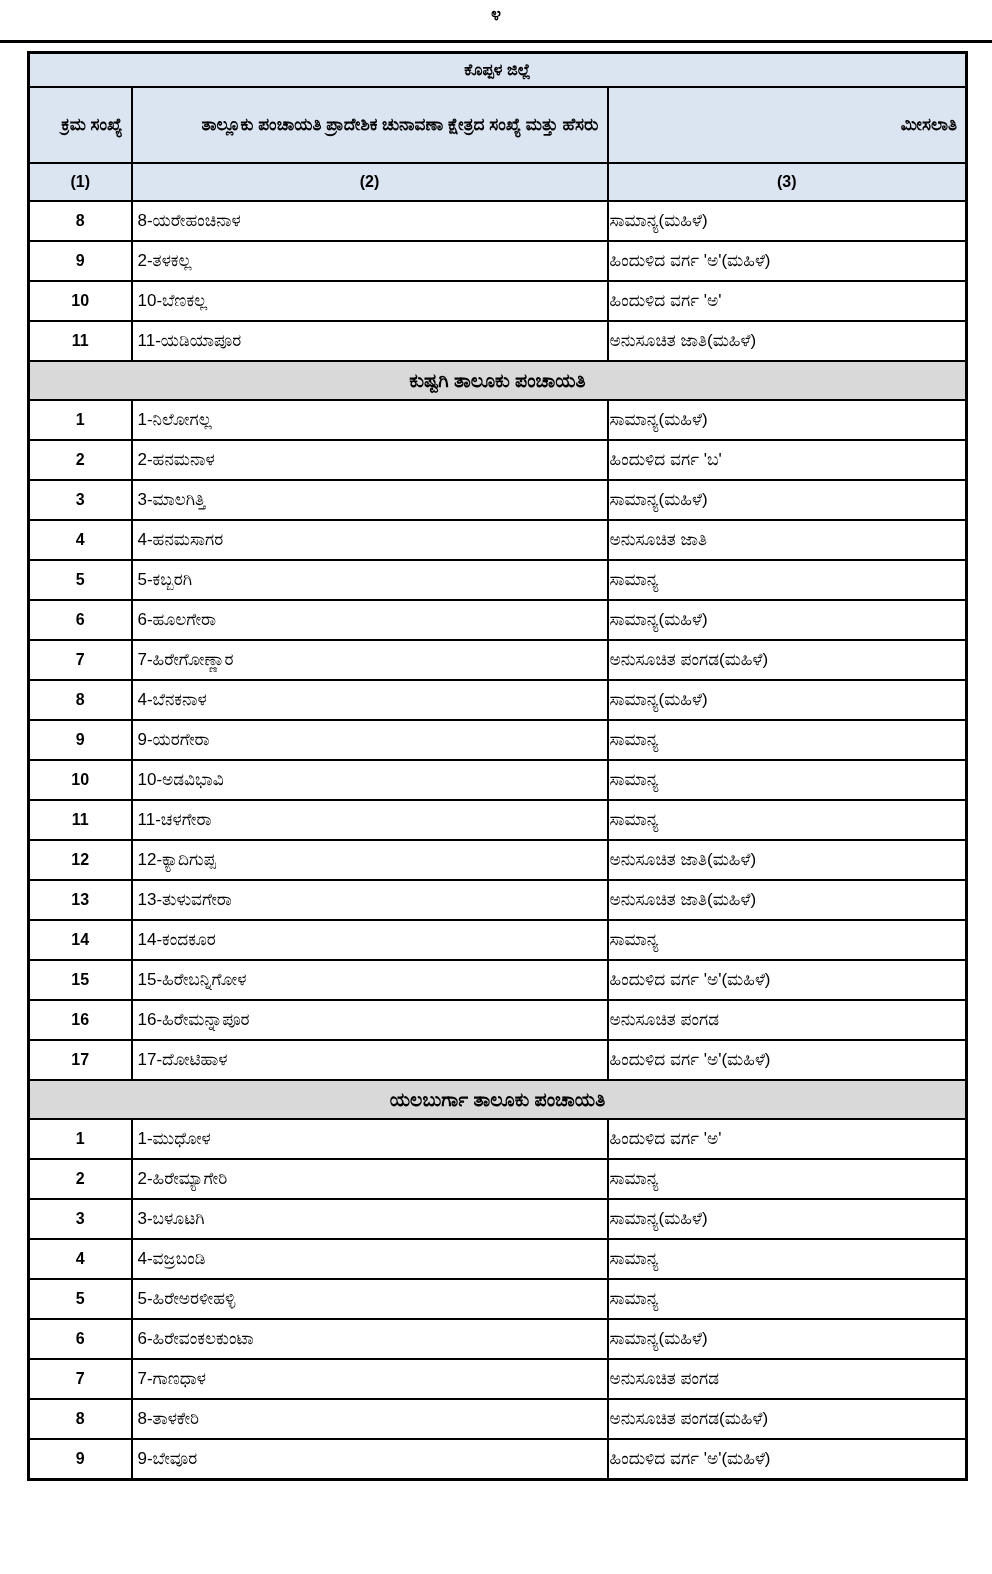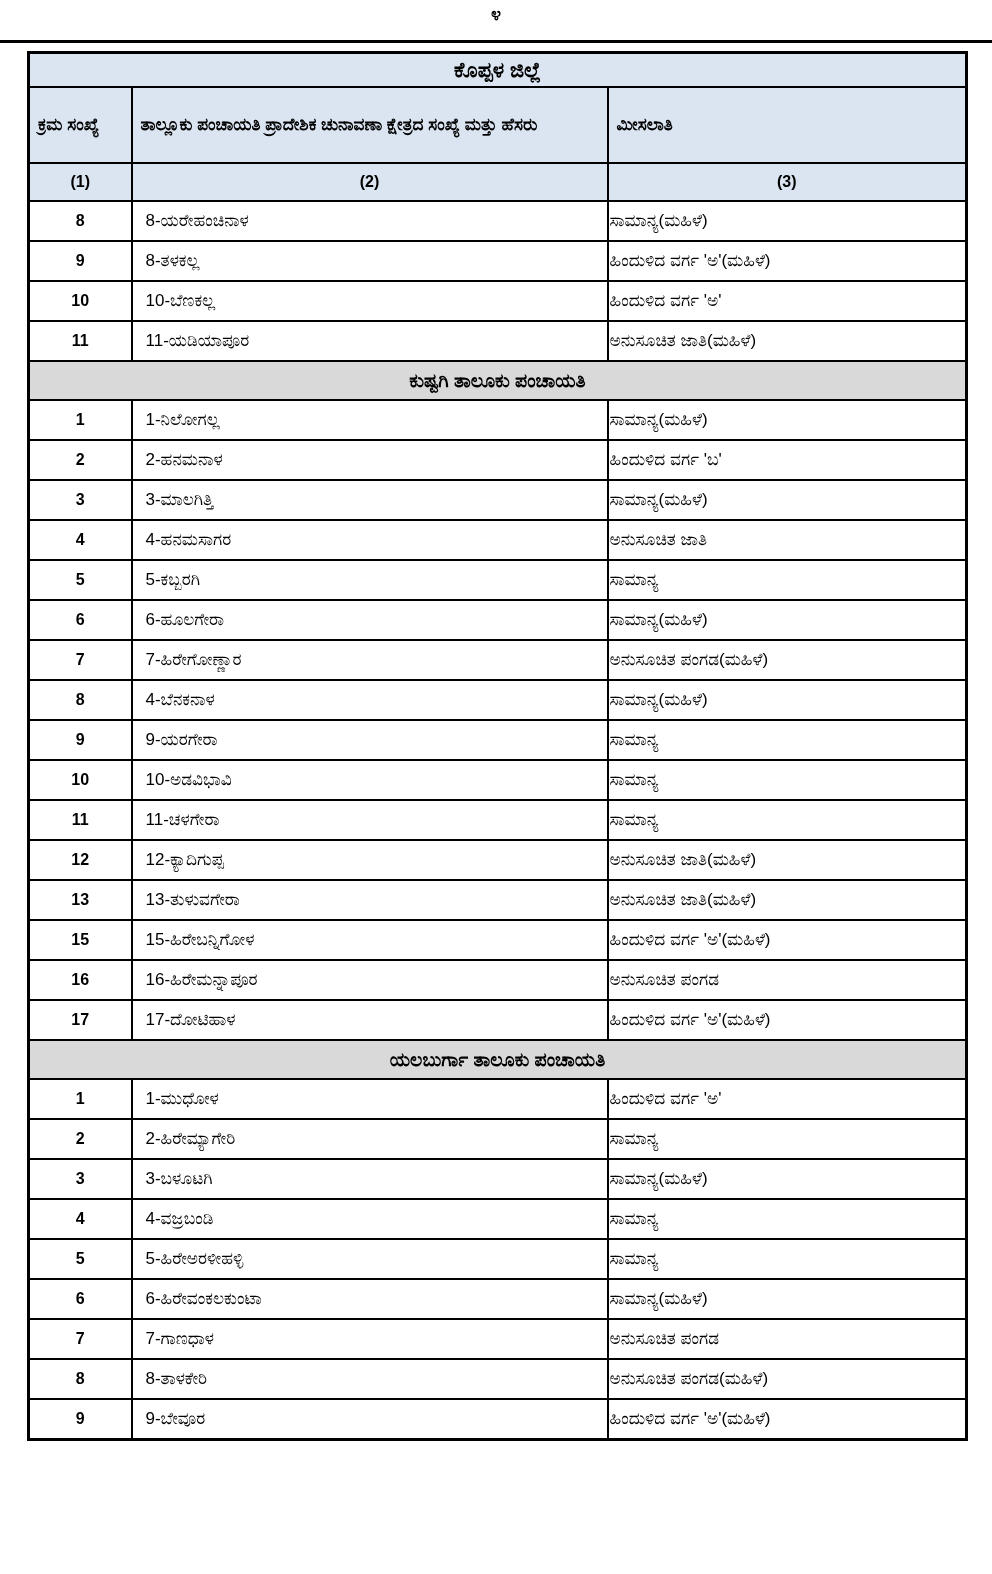--- a/index.html
+++ b/index.html
@@ -30,41 +30,41 @@
   }
   table.constituency th,table.constituency td{
     border:2px solid var(--border-color);
     overflow:hidden;
   }
   col.c1{width:103px;}
   col.c2{width:476px;}
   col.c3{width:359px;}
   tr.district-row th{
     height:30px;background:var(--header-blue);
-    font-size:21px;font-weight:bold;text-align:center;margin-left:26px;
+    font-size:16px;font-weight:bold;text-align:center;margin-left:26px;
   }
   tr.colhead-row th{
     height:70px;background:var(--header-blue);
-    font-size:17px;font-weight:bold;text-align:left;
+    font-size:17px;font-weight:bold;text-align:right;
     padding:2px 8px;line-height:1.55;
   }
   tr.index-row th{
     height:34px;background:var(--header-blue);
     font-size:16px;font-weight:bold;text-align:center;
   }
   tr.section-row td{
     height:35px;background:var(--section-gray);
     font-size:19px;font-weight:bold;text-align:center;margin-left:29px;
   }
   tr.data-row td{height:36px;font-size:17px;}
   tr.data-row td.sl{
     text-align:center;font-weight:bold;font-size:16px;
   }
   tr.data-row td.constituency-name{
-    text-align:left;padding-left:13px;
+    text-align:left;padding-left:5px;
   }
   tr.data-row td.reservation{
     text-align:left;
   }
 </style>
 </head>
 <body>
 
 <div class="page-number">೪</div>
 <div class="top-rule"></div>
@@ -91,21 +91,21 @@
     </tr>
   </thead>
   <tbody id="table-body">
       <tr class="data-row">
         <td class="sl">8</td>
         <td class="constituency-name">8-ಯರೇಹಂಚಿನಾಳ</td>
         <td class="reservation">ಸಾಮಾನ್ಯ(ಮಹಿಳೆ)</td>
       </tr>
       <tr class="data-row">
         <td class="sl">9</td>
-        <td class="constituency-name">8-ತಳಕಲ್ಲ</td>
+        <td class="constituency-name">2-ತಳಕಲ್ಲ</td>
         <td class="reservation">ಹಿಂದುಳಿದ ವರ್ಗ 'ಅ'(ಮಹಿಳೆ)</td>
       </tr>
       <tr class="data-row">
         <td class="sl">10</td>
         <td class="constituency-name">10-ಬೆಣಕಲ್ಲ</td>
         <td class="reservation">ಹಿಂದುಳಿದ ವರ್ಗ 'ಅ'</td>
       </tr>
       <tr class="data-row">
         <td class="sl">11</td>
         <td class="constituency-name">11-ಯಡಿಯಾಪೂರ</td>
@@ -171,20 +171,25 @@
       </tr>
       <tr class="data-row">
         <td class="sl">12</td>
         <td class="constituency-name">12-ಕ್ಯಾದಿಗುಪ್ಪ</td>
         <td class="reservation">ಅನುಸೂಚಿತ ಜಾತಿ(ಮಹಿಳೆ)</td>
       </tr>
       <tr class="data-row">
         <td class="sl">13</td>
         <td class="constituency-name">13-ತುಳುವಗೇರಾ</td>
         <td class="reservation">ಅನುಸೂಚಿತ ಜಾತಿ(ಮಹಿಳೆ)</td>
+      </tr>
+      <tr class="data-row">
+        <td class="sl">14</td>
+        <td class="constituency-name">14-ಕಂದಕೂರ</td>
+        <td class="reservation">ಸಾಮಾನ್ಯ</td>
       </tr>
       <tr class="data-row">
         <td class="sl">15</td>
         <td class="constituency-name">15-ಹಿರೇಬನ್ನಿಗೋಳ</td>
         <td class="reservation">ಹಿಂದುಳಿದ ವರ್ಗ 'ಅ'(ಮಹಿಳೆ)</td>
       </tr>
       <tr class="data-row">
         <td class="sl">16</td>
         <td class="constituency-name">16-ಹಿರೇಮನ್ನಾಪೂರ</td>
         <td class="reservation">ಅನುಸೂಚಿತ ಪಂಗಡ</td>

